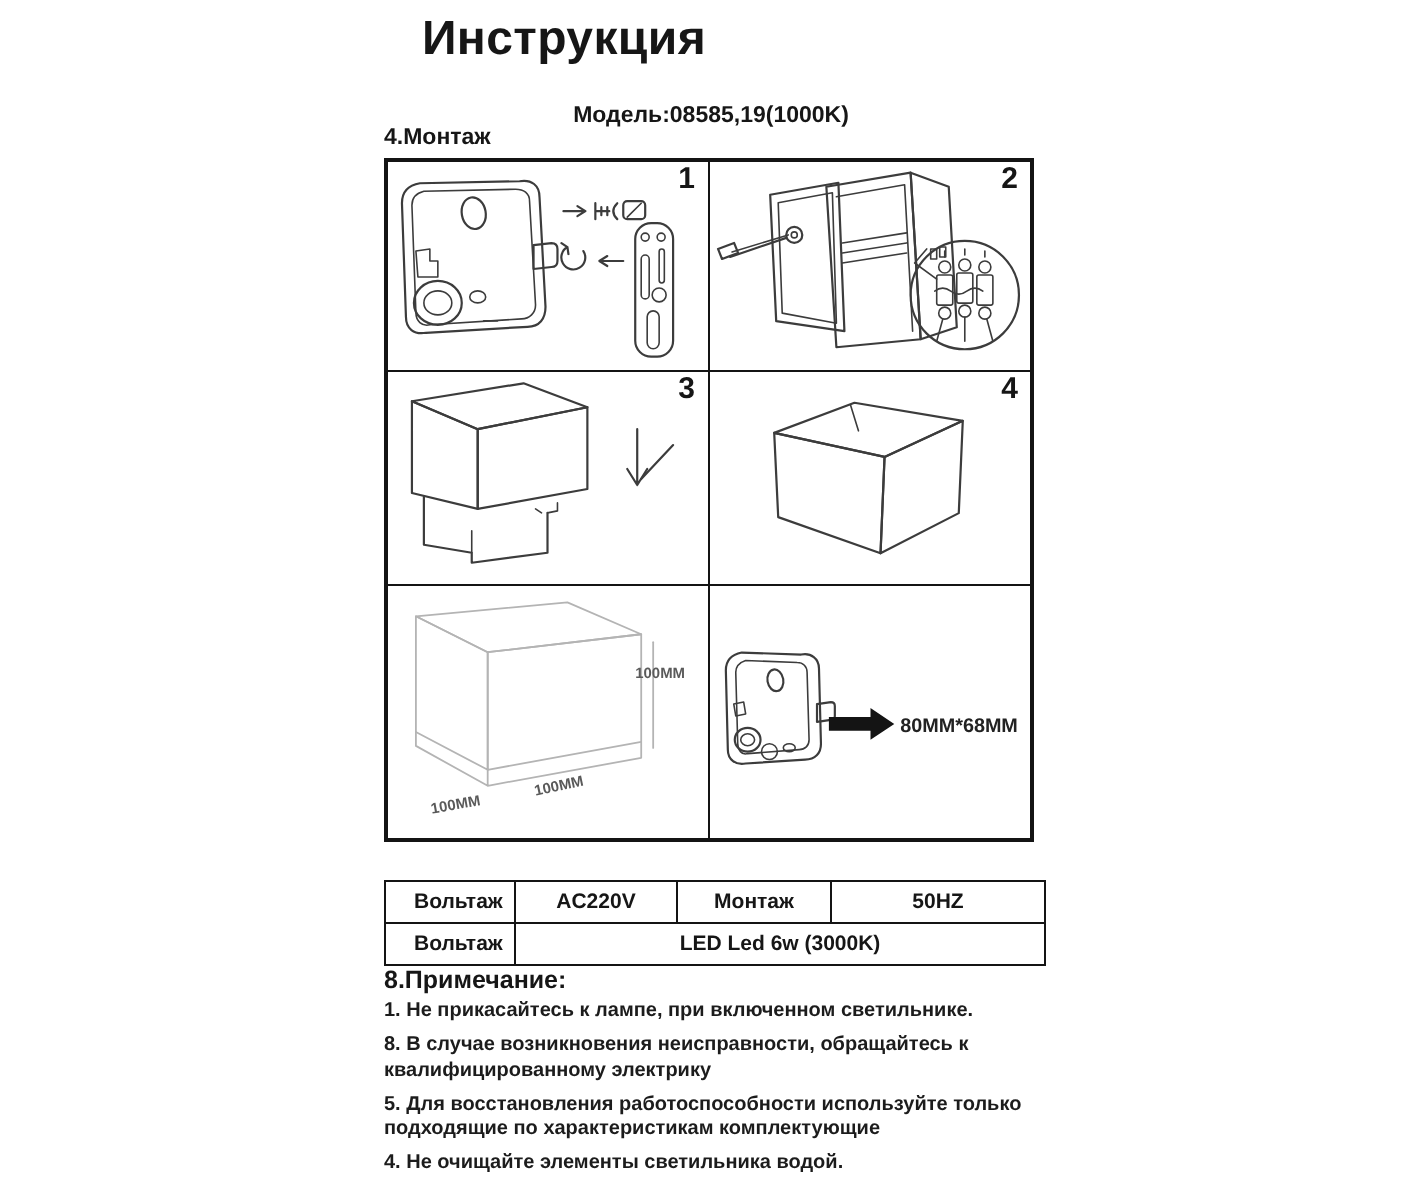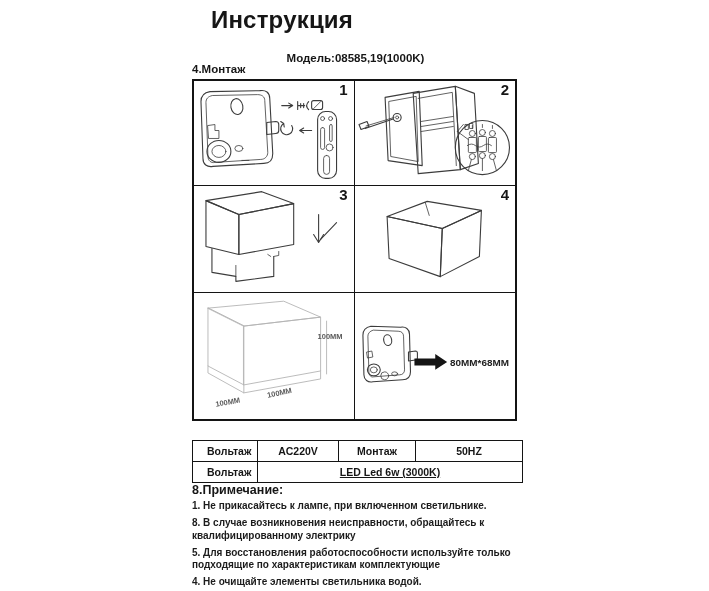--- a/index.html
+++ b/index.html
@@ -42,21 +42,21 @@
 
   table.params {
     position:absolute; top:440px; left:192px; width:330px;
     border-collapse:collapse; table-layout:fixed; background:#fff;
   }
   table.params td {
     border:1.6px solid #141414; text-align:center; vertical-align:middle;
     height:20px; padding:0 14px; font-weight:bold; font-size:10.5px; white-space:nowrap;
   }
   td.big { font-size:12px; }
-  td.med { font-size:11px;text-decoration:underline; }
+  td.med { font-size:11px; }
 
   .notes { position:absolute; top:500px; left:192px; width:338px; }
   .note  { font-size:10px; font-weight:bold; line-height:12.5px; margin-bottom:4.5px; color:#1c1c1c; }
 </style>
 </head>
 <body>
 
 <div class="page">
 
   <div class="title">Инструкция</div>

